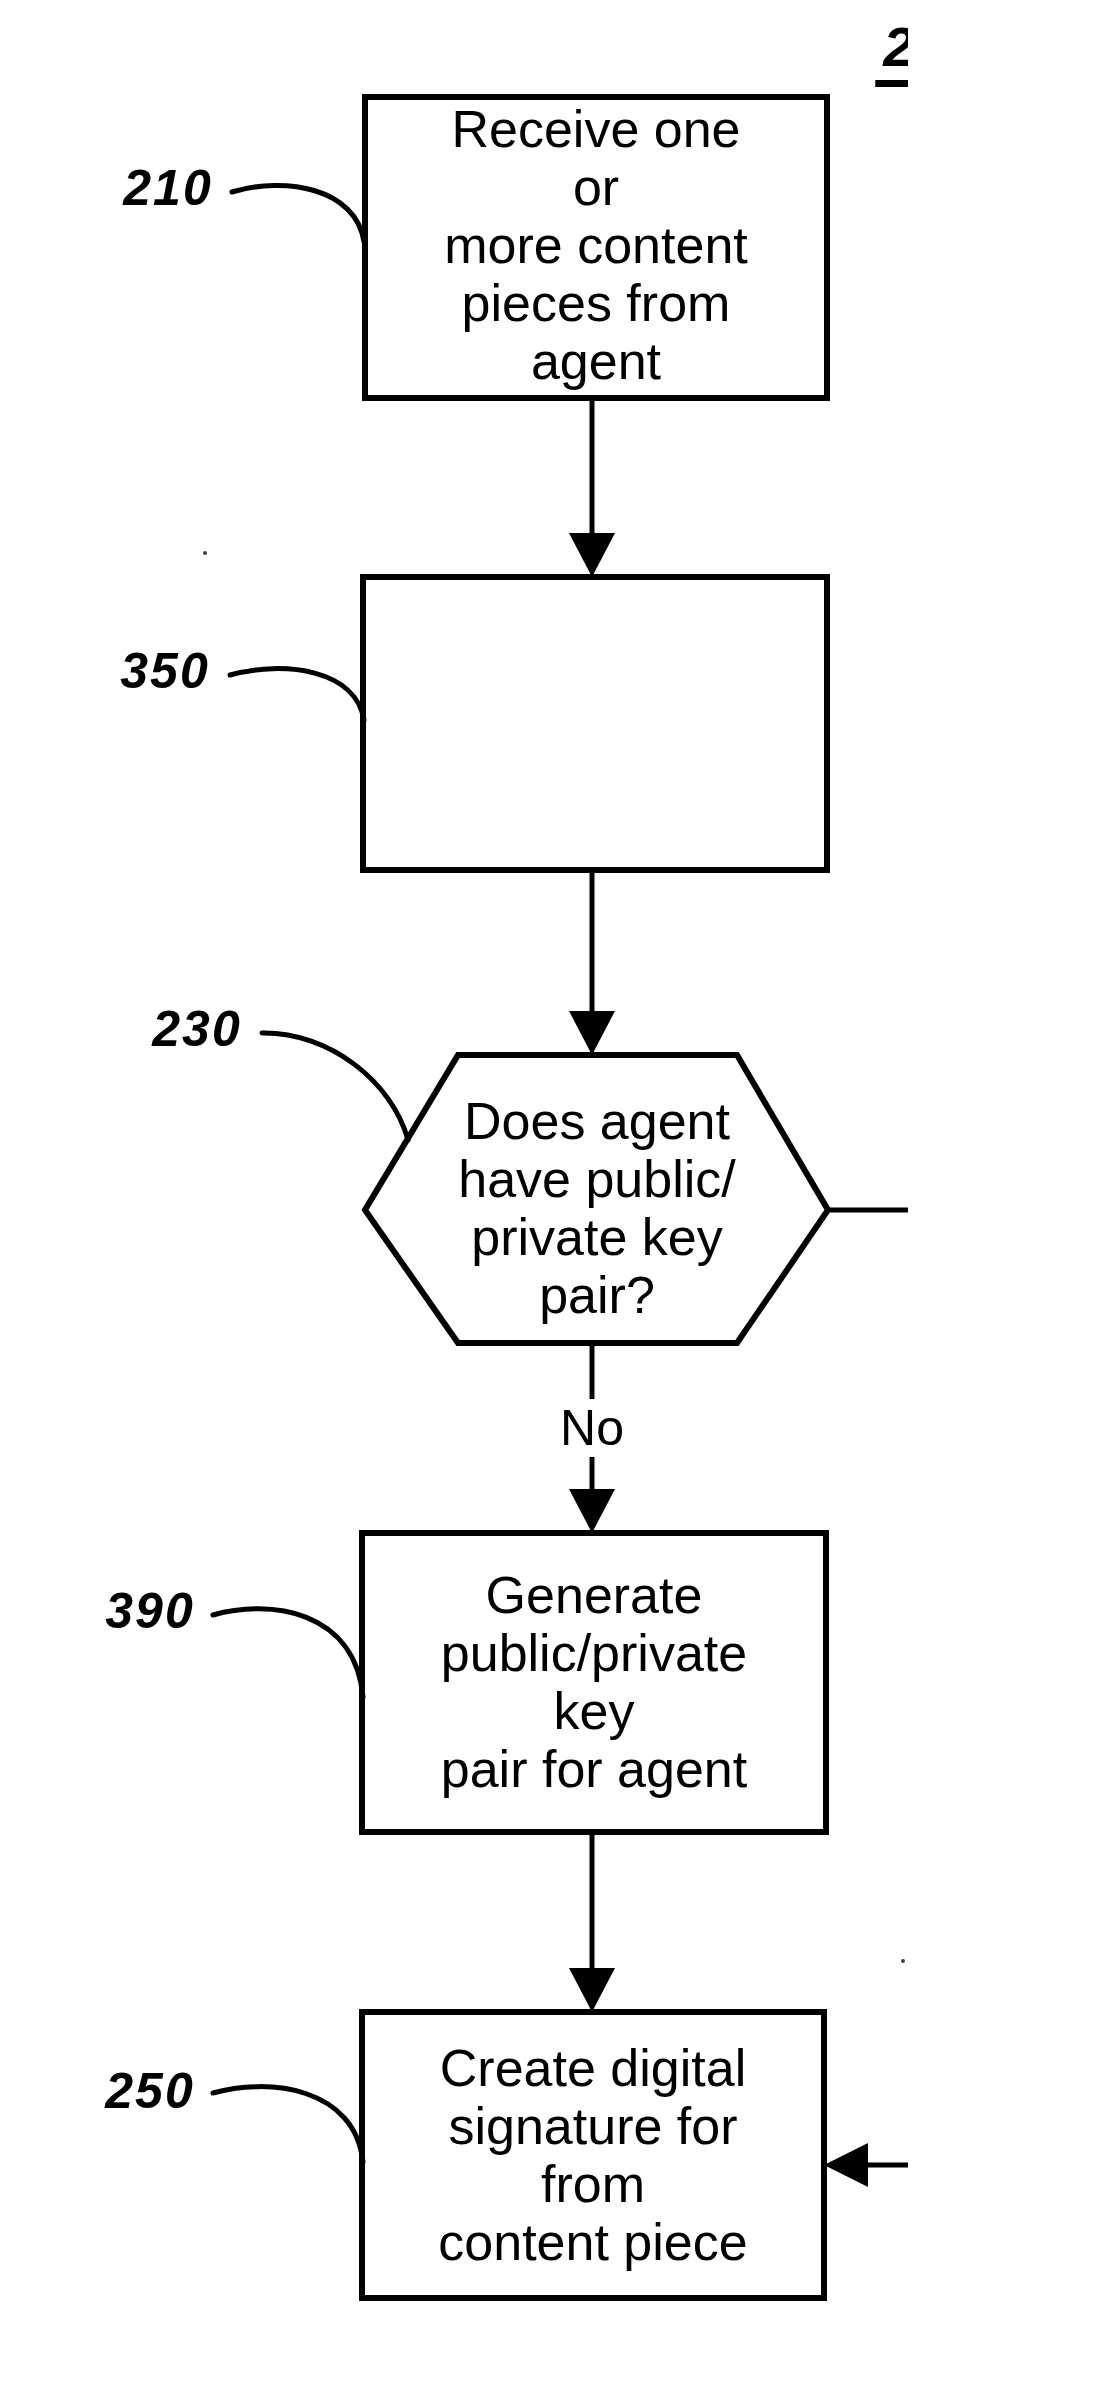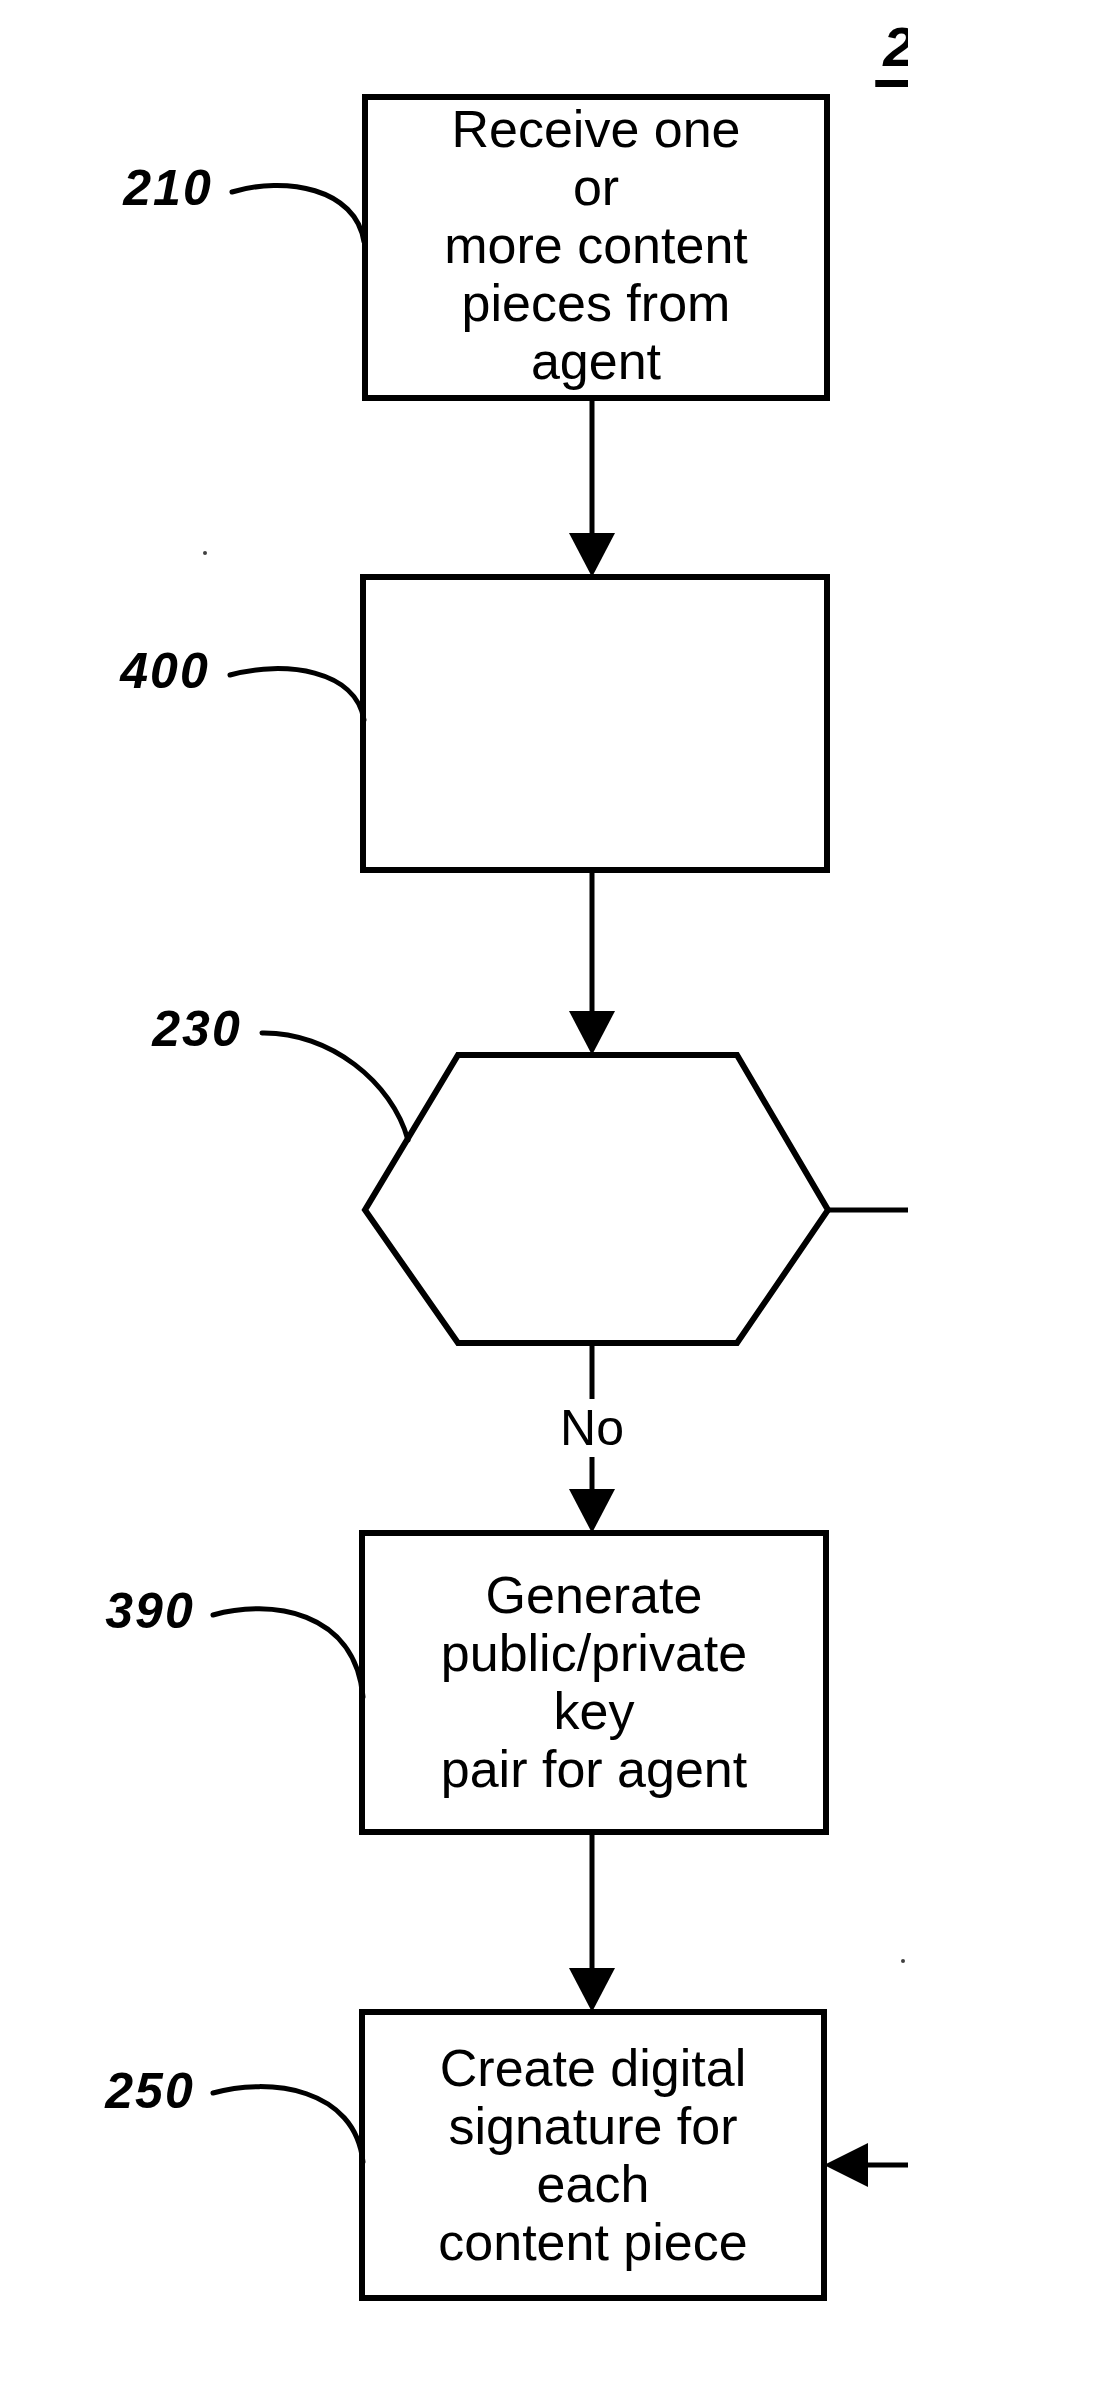--- a/index.html
+++ b/index.html
@@ -88,29 +88,33 @@
 
     <circle cx="205" cy="553" r="2" fill="#000" opacity="0.75"></circle>
     <circle cx="903" cy="1961" r="2" fill="#000" opacity="0.75"></circle>
   </svg>
 
   <div class="txt fig-ref" style="left:933px; top:53px;">200</div>
 
   <div class="txt node-label" style="left:596px; top:245px;">Receive one or
 more content
 pieces from agent</div>
+  <div class="txt node-label" style="left:597px; top:1208px;">Does agent
+have public/
+private key
+pair?</div>
   <div class="txt node-label" style="left:594px; top:1682px;">Generate
 public/private key
 pair for agent</div>
   <div class="txt node-label" style="left:593px; top:2155px;">Create digital
-signature for each
+signature for from
 content piece</div>
 
   <div class="txt branch-label" style="left:592px; top:1428px;">No</div>
   <div class="txt branch-label" style="left:964px; top:1684px;margin-top:38px;">Yes</div>
 
   <div class="txt ref-label" style="left:168px; top:188px;">210</div>
-  <div class="txt ref-label" style="left:165px; top:671px;">400</div>
+  <div class="txt ref-label" style="left:165px; top:671px;">350</div>
   <div class="txt ref-label" style="left:197px; top:1029px;">230</div>
   <div class="txt ref-label" style="left:150px; top:1611px;">390</div>
   <div class="txt ref-label" style="left:150px; top:2091px;">250</div>
 
 </div>
 
 </body></html>

